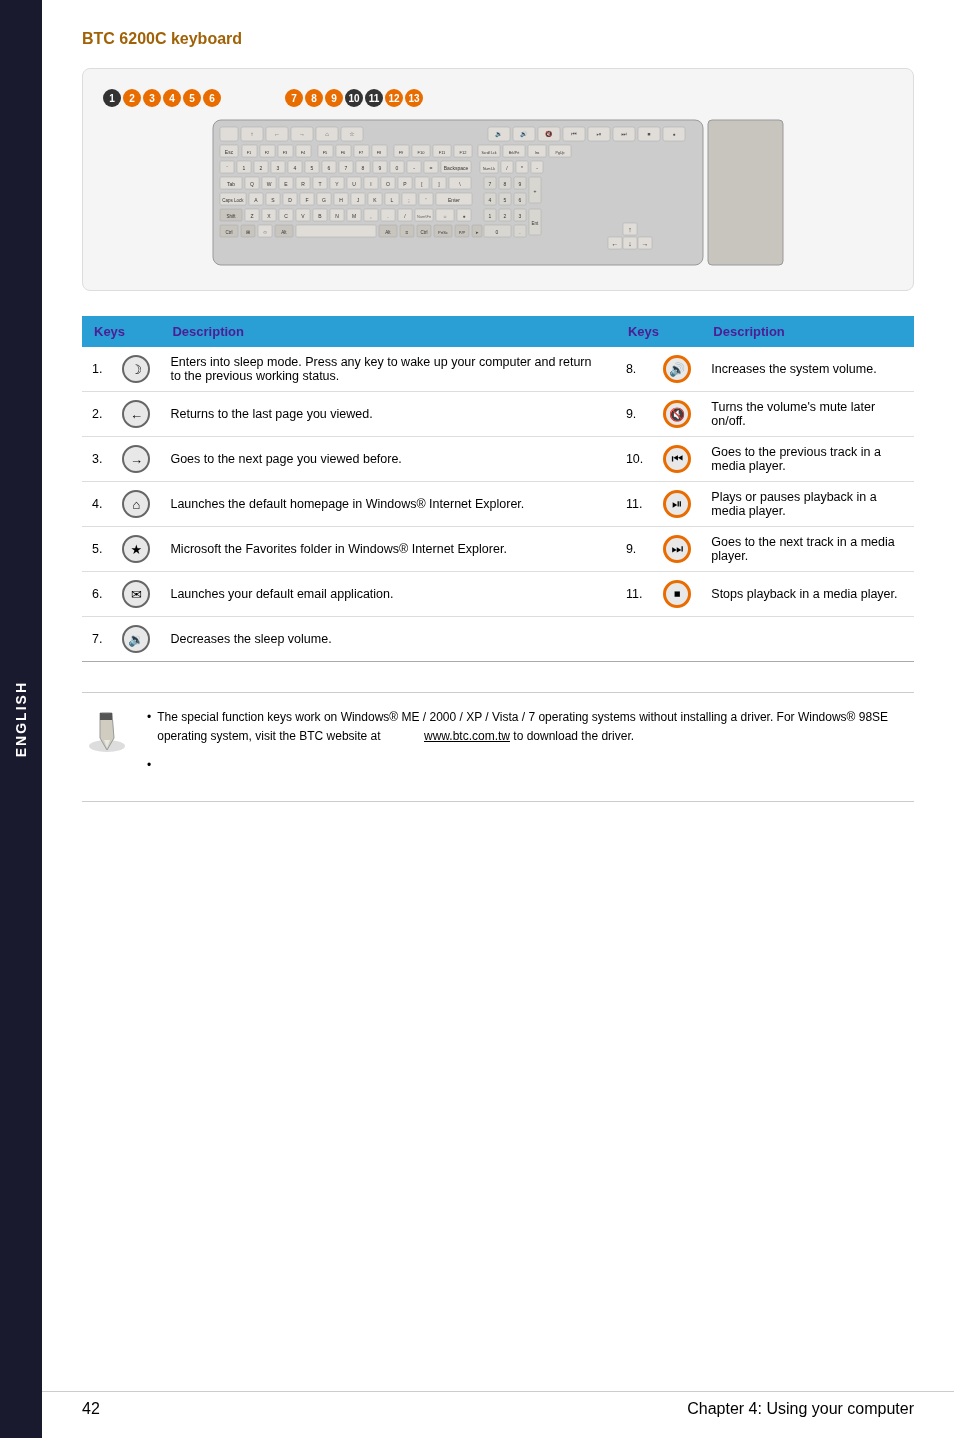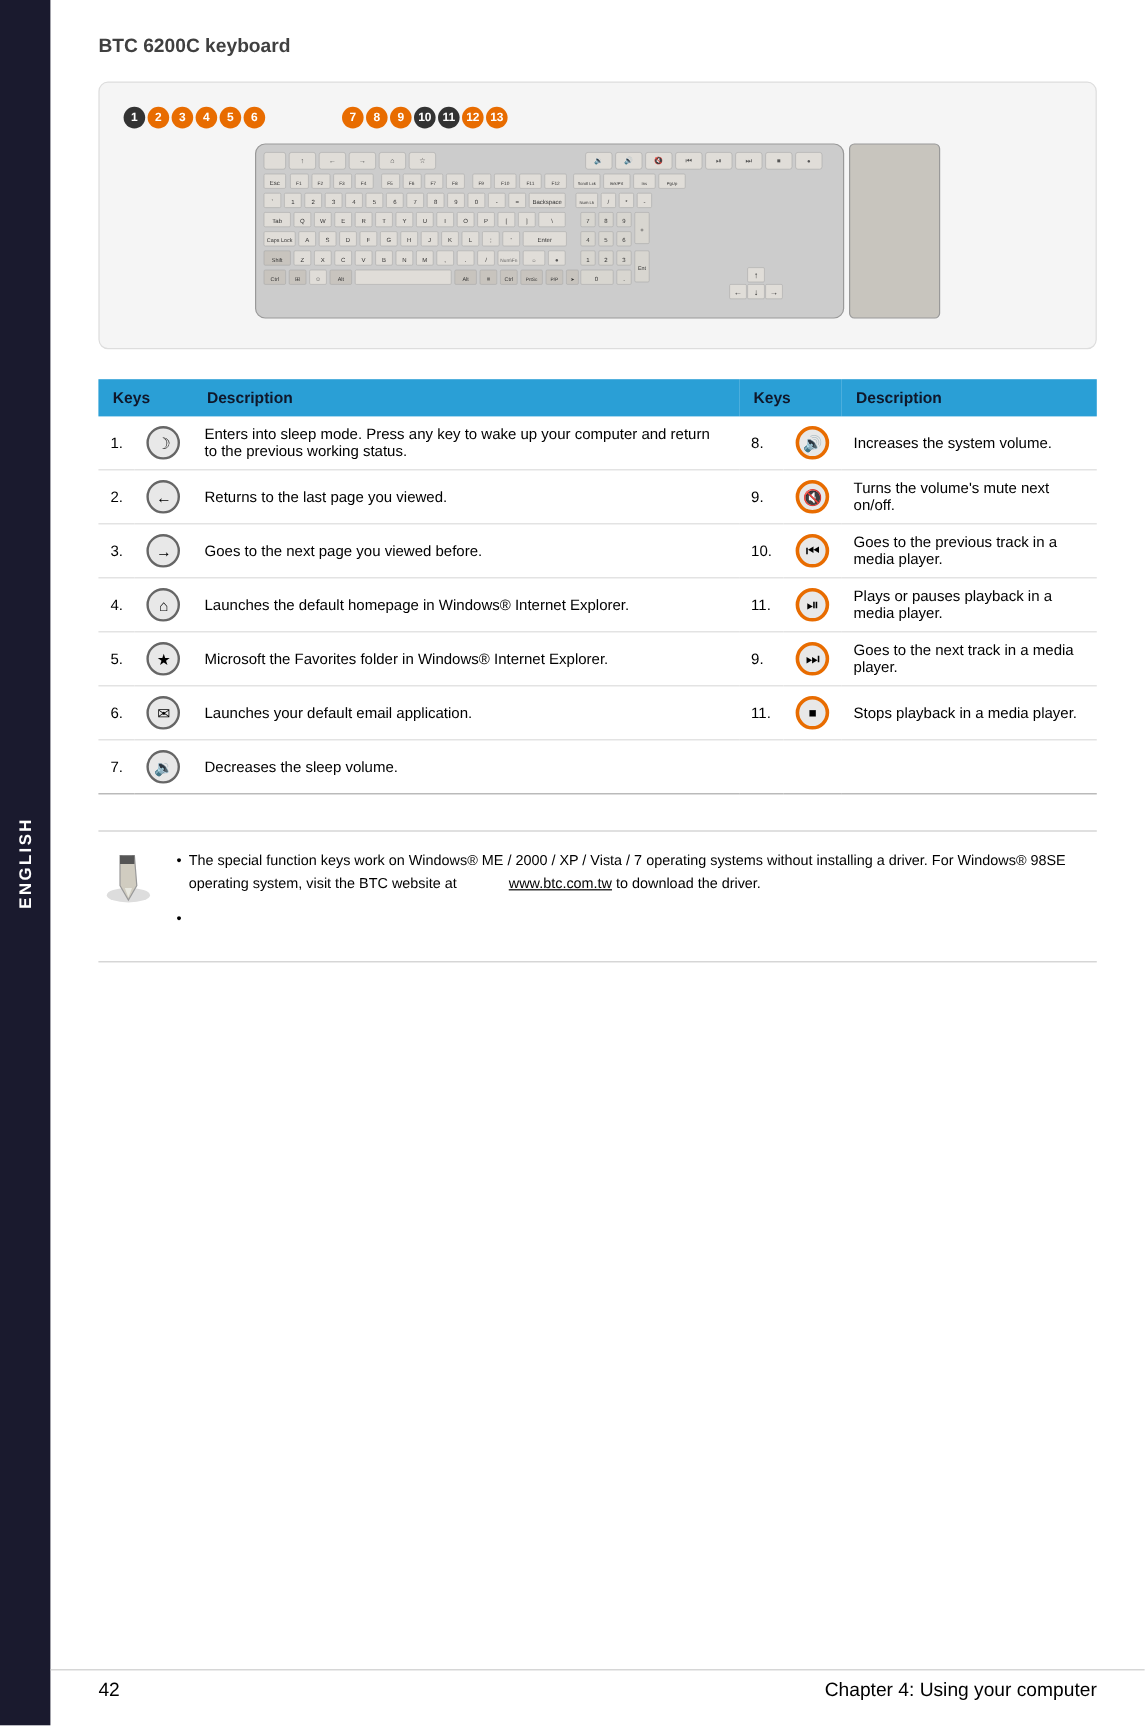--- a/index.html
+++ b/index.html
@@ -38,21 +38,21 @@
     .main-content {
       margin-left: 42px;
       padding: 30px 40px;
     }
 
     
     .page-title {
       font-size: 16px;
       font-weight: bold;
       margin-bottom: 20px;
-      color: #404040;
+      color: #a16207;
     }
 
     
     .keyboard-area {
       background: #f5f5f5;
       border: 1px solid #ddd;
       border-radius: 8px;
       padding: 20px;
       margin-bottom: 25px;
       position: relative;
@@ -89,21 +89,21 @@
     }
 
     
     .keys-table {
       width: 100%;
       border-collapse: collapse;
       margin-bottom: 30px;
     }
     .keys-table th {
       background: #2a9fd6;
-      color: #0f172a;
+      color: #4c1d95;
       padding: 8px 12px;
       text-align: left;
       font-size: 13px;
       font-weight: bold;
     }
     .keys-table td {
       padding: 8px 10px;
       border-bottom: 1px solid #ddd;
       vertical-align: middle;
       font-size: 12.5px;
@@ -515,21 +515,21 @@
           <td class="num-col">8.</td>
           <td class="icon-col"><div class="key-icon orange-ring" style="font-size: 13px;">🔊</div></td>
           <td>Increases the system volume.</td>
         </tr>
         <tr>
           <td class="num-col">2.</td>
           <td class="icon-col"><div class="key-icon" style="font-size: 13px;">←</div></td>
           <td class="desc-col">Returns to the last page you viewed.</td>
           <td class="num-col">9.</td>
           <td class="icon-col"><div class="key-icon orange-ring" style="font-size: 13px;">🔇</div></td>
-          <td>Turns the volume's mute next on/off.</td>
+          <td>Turns the volume's mute later on/off.</td>
         </tr>
         <tr>
           <td class="num-col">3.</td>
           <td class="icon-col"><div class="key-icon" style="font-size: 13px;">→</div></td>
           <td class="desc-col">Goes to the next page you viewed before.</td>
           <td class="num-col">10.</td>
           <td class="icon-col"><div class="key-icon orange-ring" style="font-size: 13px;">⏮</div></td>
           <td>Goes to the previous track in a media player.</td>
         </tr>
         <tr>

